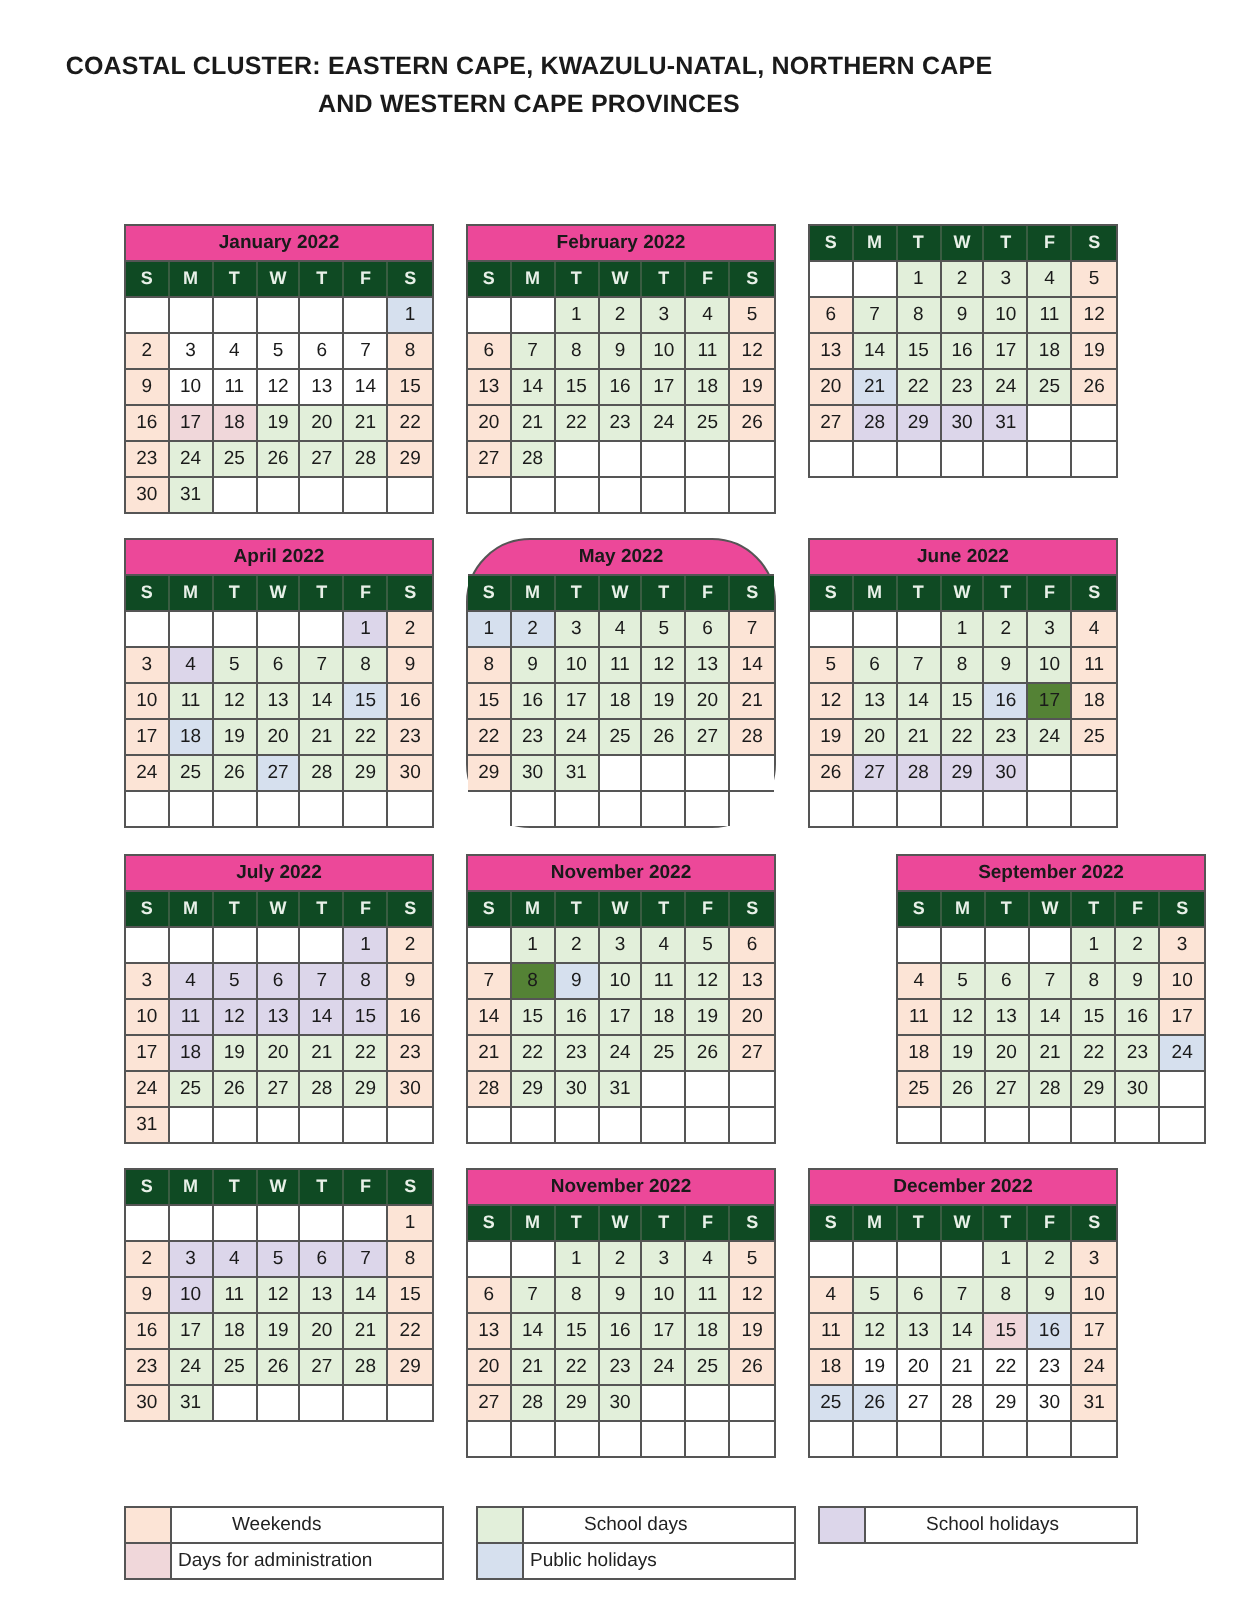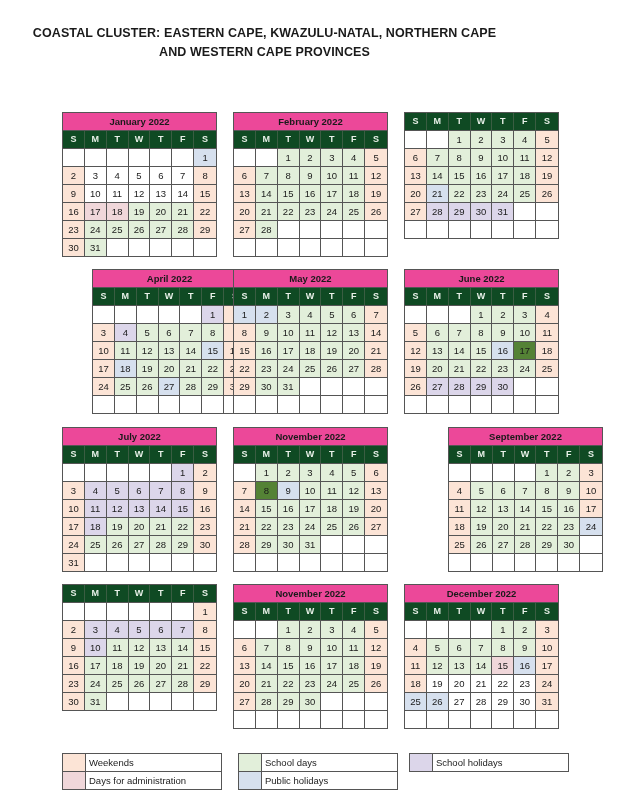--- a/index.html
+++ b/index.html
@@ -14,21 +14,21 @@
   .cell:last-child { border-right:none; }
   .c-weekend { background:#fce4d6; }
   .c-school { background:#e2efda; }
   .c-public { background:#d6e0ee; }
   .c-admin { background:#f0d7da; }
   .c-schoolhol { background:#dcd6ea; }
   .c-special { background:#548235; }
   .c-blank { background:#ffffff; }
   .legend { position:absolute; top:753px; width:160px; border:1px solid #555; box-sizing:border-box; }
   .legend-row { display:flex; height:17px; border-top:1px solid #555; }
-  .legend-row:first-child { border-top:none; }
+  .legend-row:first-child { border-top:none;gap:27px; }
   .swatch { width:22px; border-right:1px solid #555; }
   .legend-label { font-size:9.5px; line-height:17px; padding-left:3px; color:#222; }
 </style>
 </head>
 <body>
 
 <div class="title">
   <div>COASTAL CLUSTER: EASTERN CAPE, KWAZULU-NATAL, NORTHERN CAPE</div>
   <div>AND WESTERN CAPE PROVINCES</div>
 </div>
@@ -224,21 +224,21 @@
       <div class="week-row">
         <div class="cell c-blank"></div>
         <div class="cell c-blank"></div>
         <div class="cell c-blank"></div>
         <div class="cell c-blank"></div>
         <div class="cell c-blank"></div>
         <div class="cell c-blank"></div>
         <div class="cell c-blank"></div>
       </div>
     </div>
-    <div class="month" style="left: 62px; top: 269px; margin-left: 30px;">
+    <div class="month" style="left: 62px; top: 269px;">
       <div class="month-title">April 2022</div>
       <div class="dow-row">
         <div class="dow">S</div>
         <div class="dow">M</div>
         <div class="dow">T</div>
         <div class="dow">W</div>
         <div class="dow">T</div>
         <div class="dow">F</div>
         <div class="dow">S</div>
       </div>
@@ -290,21 +290,21 @@
       <div class="week-row">
         <div class="cell c-blank"></div>
         <div class="cell c-blank"></div>
         <div class="cell c-blank"></div>
         <div class="cell c-blank"></div>
         <div class="cell c-blank"></div>
         <div class="cell c-blank"></div>
         <div class="cell c-blank"></div>
       </div>
     </div>
-    <div class="month" style="left: 233px; top: 269px;">
+    <div class="month" style="left: 233px; top: 269px; border-radius: 32px;">
       <div class="month-title">May 2022</div>
       <div class="dow-row">
         <div class="dow">S</div>
         <div class="dow">M</div>
         <div class="dow">T</div>
         <div class="dow">W</div>
         <div class="dow">T</div>
         <div class="dow">F</div>
         <div class="dow">S</div>
       </div>

